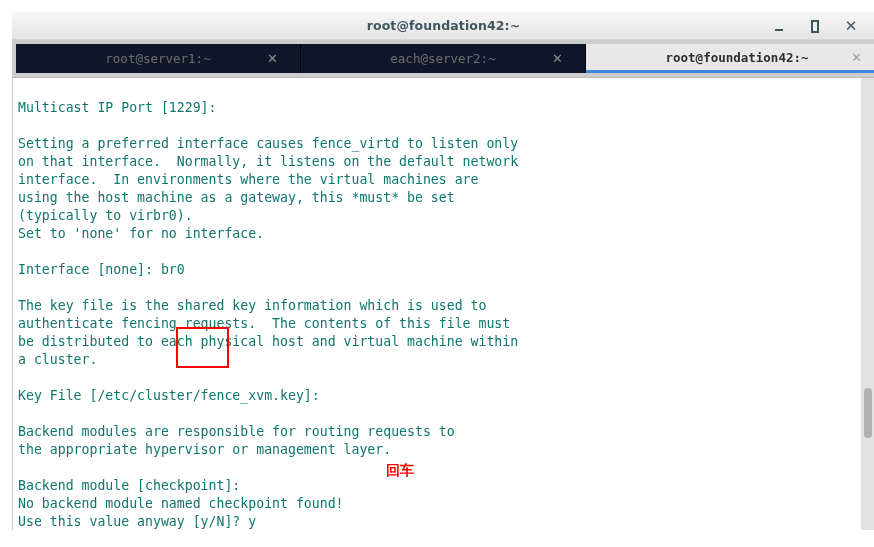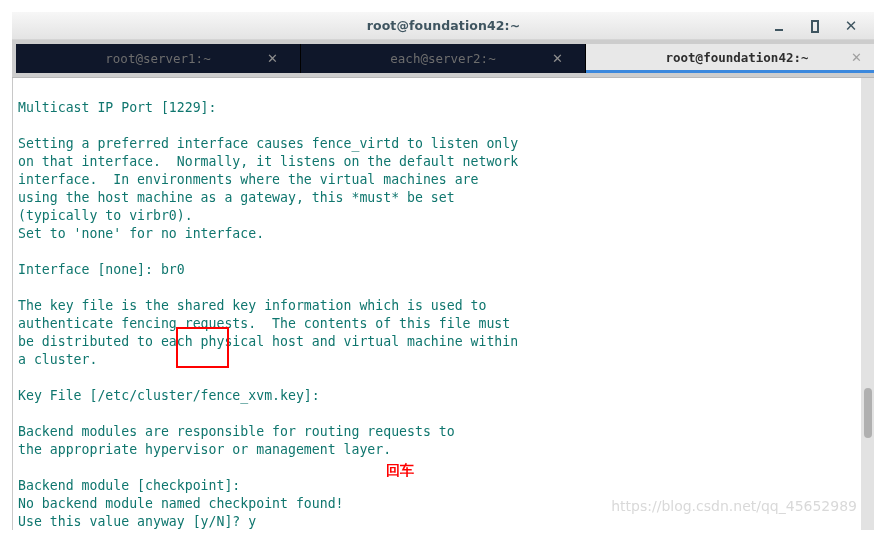--- a/index.html
+++ b/index.html
@@ -258,20 +258,19 @@
 the appropriate hypervisor or management layer.
 
 Backend module [checkpoint]:
 No backend module named checkpoint found!
 Use this value anyway [y/N]? y</pre>
 
     <div class="red-box" style="left:163px; top:249px; width:53px; height:41px;"></div>
 
     <div class="red-note" style="left:369px; top:380px;text-align:right;">回车</div>
 
-    <div id="watermark">https://blog.csdn.net/qq_45652989</div>
 
     <div id="scrollbar-track">
       <div id="scrollbar-thumb"></div>
     </div>
 
   </div>
 </div>
 
 </body></html>

